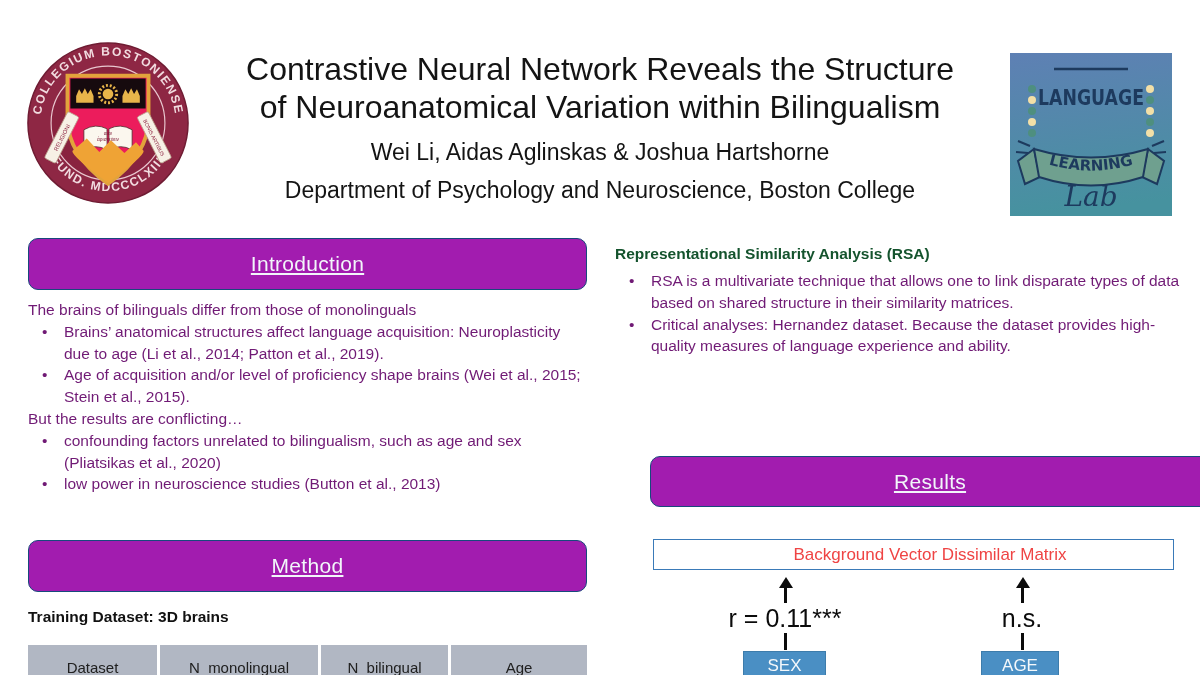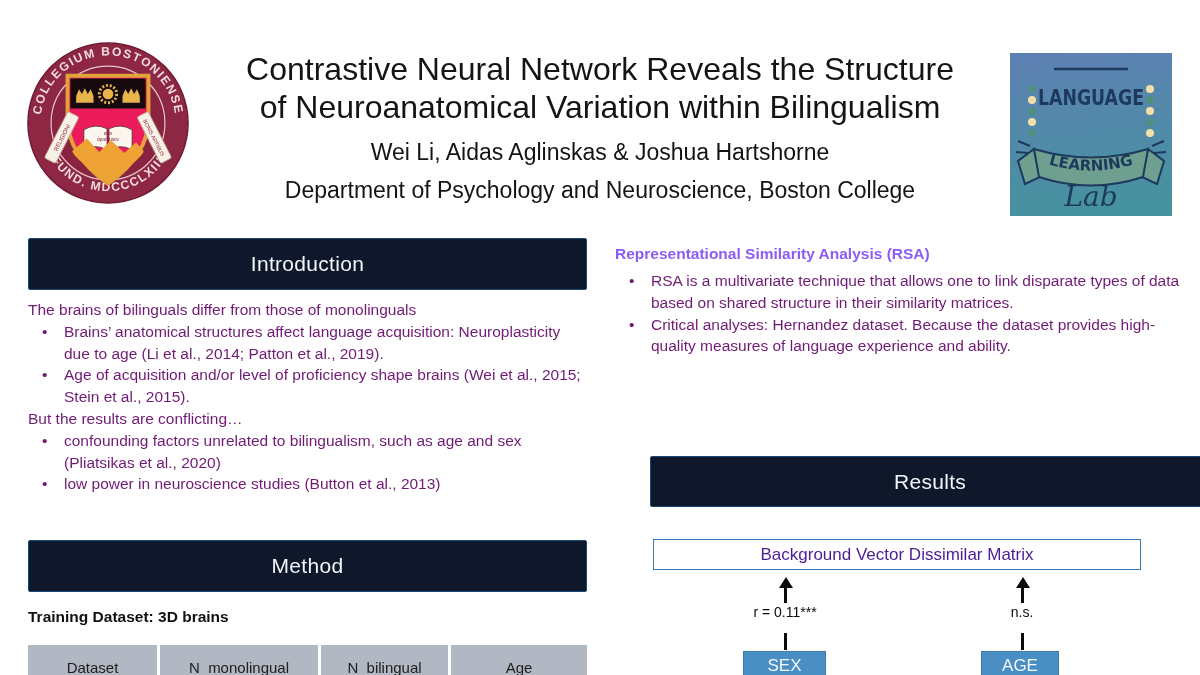--- a/index.html
+++ b/index.html
@@ -8,55 +8,55 @@
 
   
   .seal-wrap{position:absolute;left:26px;top:40px;width:164px;height:166px;}
   .logo-wrap{position:absolute;left:1010px;top:53px;width:162px;height:163px;}
   .title-block{position:absolute;left:190px;right:190px;top:50px;text-align:center;}
   .title{font-size:32px;line-height:38px;font-weight:400;color:#141414;margin:0;}
   .authors{font-size:23px;line-height:28px;margin-top:12px;color:#141414;}
   .affiliation{font-size:23px;line-height:28px;margin-top:10px;color:#141414;}
 
   
-  .bar{position:absolute;background:#0f172a;border:1px solid #17497C;border-radius:2px;
+  .bar{position:absolute;background:#a21caf;border:1px solid #17497C;border-radius:10px;
        display:flex;align-items:center;justify-content:center;
-       color:#F2F6FA;font-size:21px;letter-spacing:.3px;}
+       color:#F2F6FA;font-size:21px;letter-spacing:.3px;text-decoration:underline;}
   .bar-intro{left:28px;top:238px;width:557px;height:50px;}
   .bar-method{left:28px;top:540px;width:557px;height:50px;}
   .bar-results{left:650px;top:456px;width:558px;height:49px;}
 
   
   .body-text{font-size:15.5px;line-height:21.8px;color:#701a75;}
   .intro-body{position:absolute;left:28px;top:299px;width:558px;}
-  .rsa-heading{position:absolute;left:615px;top:245px;width:565px;font-size:15.5px;font-weight:bold;color:#8b5cf6;}
+  .rsa-heading{position:absolute;left:615px;top:245px;width:565px;font-size:15.5px;font-weight:bold;color:#14532d;}
   .rsa-body{position:absolute;left:615px;top:270px;width:565px;}
   ul.plist{list-style:none;margin:0;padding:0;}
   ul.plist li{position:relative;margin-left:12px;padding-left:24px;}
   ul.plist li::before{content:"\2022";position:absolute;left:2px;top:0;}
   .pline{margin:0;}
 
   .training-label{position:absolute;left:28px;top:608px;font-size:15.5px;font-weight:bold;color:#111;}
 
   
   .dataset-table{position:absolute;left:28px;top:645px;width:556px;display:grid;
     grid-template-columns:129px 158px 127px 136px;gap:3px;background:#ffffff;}
   .dataset-table .th{background:#B1B7C3;height:44px;display:flex;align-items:center;justify-content:center;
     font-size:15px;color:#202020;}
 
   
   .matrix-box{position:absolute;left:653px;top:539px;width:486px;height:29px;border:1.5px solid #3A7AB8;
-    background:#fff;display:flex;align-items:center;justify-content:center;font-size:17px;color:#4c1d95;}
+    background:#fff;display:flex;align-items:center;justify-content:center;font-size:17px;color:#ef4444;padding-left:33px;}
   .uparrow{position:absolute;width:15px;}
   .uparrow .head{width:0;height:0;border-left:7.5px solid transparent;border-right:7.5px solid transparent;
     border-bottom:11px solid #0b0b0b;margin:0 auto;}
   .uparrow .shaft{width:3.5px;height:15px;background:#0b0b0b;margin:0 auto;}
   .arrow-sex{left:778px;top:577px;}
   .arrow-age{left:1015px;top:577px;}
-  .stat-label{position:absolute;width:140px;text-align:center;font-size:14px;color:#0b0b0b;top:604px;}
+  .stat-label{position:absolute;width:140px;text-align:center;font-size:25px;color:#0b0b0b;top:604px;}
   .stat-sex{left:715px;}
   .stat-age{left:952px;}
   .connector{position:absolute;width:3px;height:17px;background:#0b0b0b;top:633px;}
   .conn-sex{left:784px;}
   .conn-age{left:1021px;}
   .node-box{position:absolute;top:651px;height:40px;background:#4A8FC4;border:1px solid #3d7cab;color:#f4f8fb;
     font-size:17px;text-align:center;padding-top:4px;box-sizing:border-box;}
   .node-sex{left:743px;width:83px;}
   .node-age{left:981px;width:78px;}
 </style>

